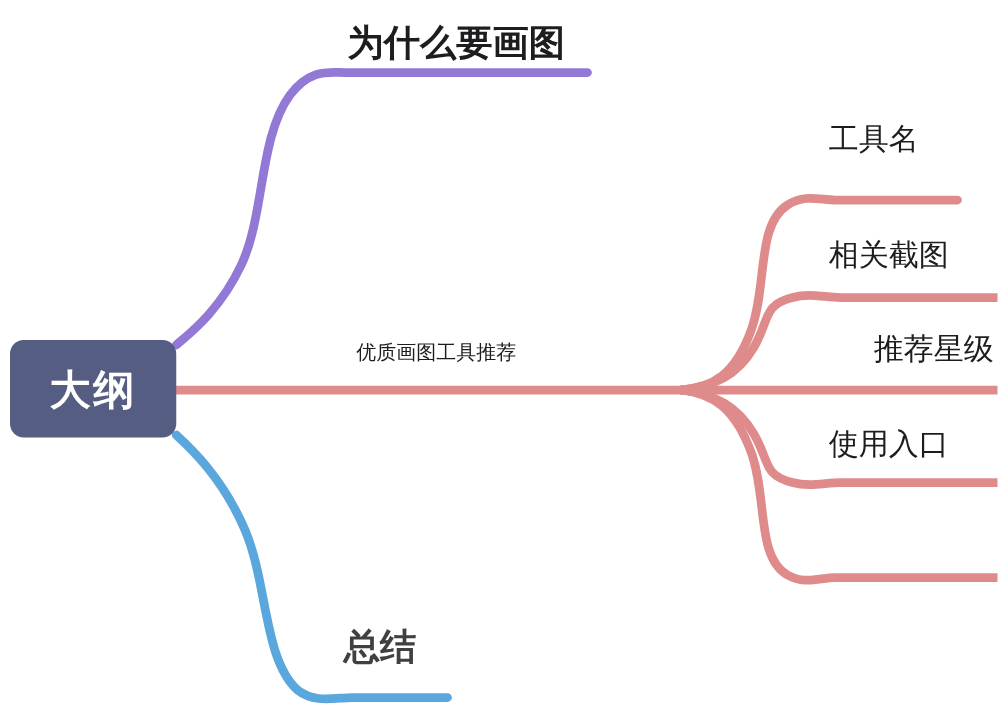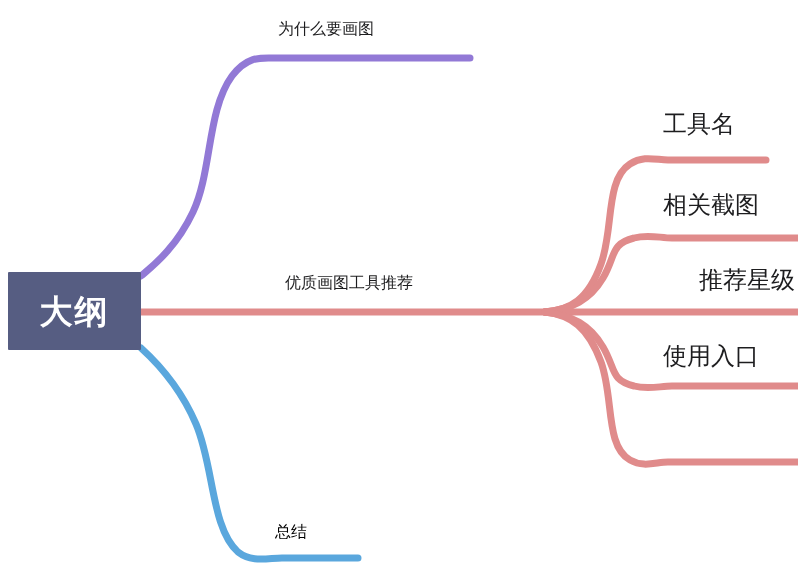--- a/index.html
+++ b/index.html
@@ -36,36 +36,36 @@
     white-space: nowrap;
     color: #1d1d1f;
     line-height: 1;
   }
   .root-node {
     position: absolute;
     left: 8px;
     top: 272px;
     width: 133px;
     height: 78px;
-    border-radius: 1px;
+    border-radius: 11px;
     background: #565d82;
     display: flex;
     align-items: center;
     justify-content: center;
   }
   .root-node-text {
     color: #ffffff;
     font-size: 33px;
     font-weight: bold;
     letter-spacing: 2px;
     line-height: 1;
   }
   .main-label {
-    font-size: 16px;
-    font-weight: normal;
+    font-size: 29px;
+    font-weight: bold;
   }
   .mid-label {
     font-size: 16px;
     font-weight: normal;
   }
   .sub-label {
     font-size: 24px;
     font-weight: normal;
   }
 </style>
@@ -90,23 +90,23 @@
   </svg>
 
   <div class="root-node">
     <span class="root-node-text">大纲</span>
   </div>
 
   <div class="node-label main-label" style="left: 278px; top: 21px; color: rgb(29, 29, 31);">为什么要画图</div>
 
   <div class="node-label mid-label" style="left: 285px; top: 275px; color: rgb(29, 29, 31);">优质画图工具推荐</div>
 
-  <div class="node-label main-label" style="left: 275px; top: 524px; color: #000000;">总结</div>
+  <div class="node-label main-label" style="left: 275px; top: 504px; color: #404040;">总结</div>
 
-  <div class="node-label sub-label" style="left: 663px; top: 112px;">工具名</div>
+  <div class="node-label sub-label" style="left: 663px; top: 100px;">工具名</div>
 
   <div class="node-label sub-label" style="left: 663px; top: 193px;">相关截图</div>
 
   <div class="node-label sub-label" style="left: 663px; top: 268px; margin-left: 36px;">推荐星级</div>
 
   <div class="node-label sub-label" style="left: 663px; top: 344px;">使用入口</div>
 
 
 </div>
 

